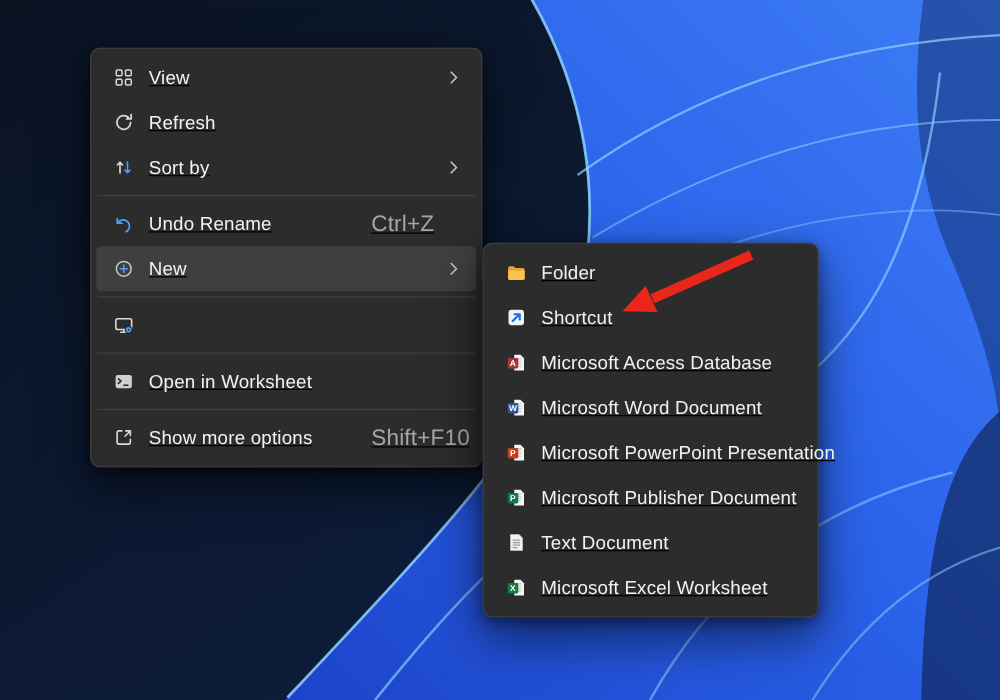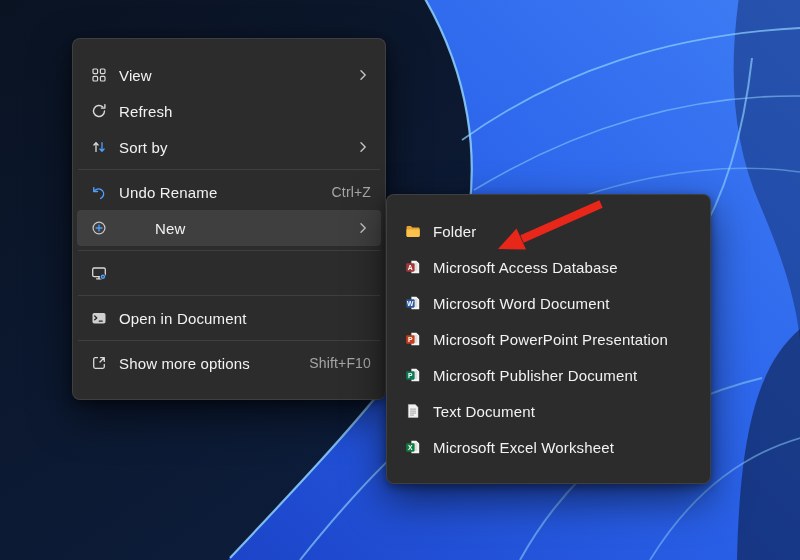--- a/index.html
+++ b/index.html
@@ -11,42 +11,43 @@
   }
   .desktop{position:absolute;inset:0;z-index:0;}
   .desktop svg{display:block;}
 
   .menu{
     position:absolute;
     background:var(--menu-bg,#2c2c2c);
     border:1px solid rgba(255,255,255,0.09);
     border-radius:8px;
     box-shadow:0 16px 40px rgba(0,0,0,0.55), 0 3px 10px rgba(0,0,0,0.4);
-    padding:18px 4px;
+    padding:5px 4px;
     box-sizing:border-box;
     z-index:5;
+    text-decoration:underline;
   }
   #context-menu{left:72px;top:38px;width:314px;}
-  #new-submenu{left:386px;top:194px;width:325px;z-index:6;}
+  #new-submenu{left:386px;top:194px;width:269px;z-index:6;}
 
   .menu-item{
     display:flex;align-items:center;
     height:36px;padding:0 10px 0 14px;
     border-radius:4px;
     color:var(--menu-text,#f2f2f2);
     font-size:15px;letter-spacing:0.15px;
     white-space:nowrap;
   }
-  .menu-item.highlighted{background:var(--menu-highlight,#3f3f3f);gap:36px;}
+  .menu-item.highlighted{background:var(--menu-highlight,#3f3f3f);}
   .mi-icon{width:16px;height:16px;flex:0 0 16px;margin-right:12px;display:inline-flex;}
   .mi-icon svg{width:16px;height:16px;}
   .mi-label{white-space:nowrap;}
   .mi-shortcut{
-    margin-left:auto;flex:0 0 74px;width:74px;text-align:right;
-    color:var(--shortcut-text,#a6a6a6);font-size:14px;
+    margin-left:auto;flex:0 0 74px;width:74px;text-align:left;
+    color:var(--shortcut-text,#a6a6a6);font-size:18px;
   }
   .mi-chevron{margin-left:auto;width:16px;height:16px;flex:0 0 16px;display:inline-flex;opacity:.92;}
   .mi-chevron svg{width:16px;height:16px;}
   .separator{height:1px;background:rgba(255,255,255,0.09);margin:4px 1px;}
 
   .annotation-arrow{position:absolute;left:480px;top:188px;width:145px;height:82px;z-index:10;pointer-events:none;}
 </style>
 </head>
 <body>
 
@@ -164,21 +165,21 @@
     </div>
     <div class="separator"></div>
     <div class="menu-item">
       <span class="mi-icon">
         <svg viewBox="0 0 16 16">
           <rect x="1.5" y="3" width="13" height="10.5" rx="1.8" fill="#d0d0d0"></rect>
           <path d="M3.7 6l2.1 1.9-2.1 1.9" stroke="#252525" stroke-width="1.3" fill="none" stroke-linecap="round" stroke-linejoin="round"></path>
           <rect x="7.6" y="10.5" width="4.2" height="1.2" rx="0.4" fill="#252525"></rect>
         </svg>
       </span>
-      <span class="mi-label">Open in Document</span>
+      <span class="mi-label">Open in Worksheet</span>
     </div>
     <div class="separator"></div>
     <div class="menu-item">
       <span class="mi-icon">
         <svg viewBox="0 0 16 16">
           <path d="M6.5 2.7H4.2c-.9 0-1.5.6-1.5 1.5v7.6c0 .9.6 1.5 1.5 1.5h7.6c.9 0 1.5-.6 1.5-1.5V9.5" fill="none" stroke="#d9d9d9" stroke-width="1.3" stroke-linecap="round"></path>
           <path d="M9 7l4.2-4.2M9.6 2.7h3.7v3.7" fill="none" stroke="#d9d9d9" stroke-width="1.3" stroke-linecap="round" stroke-linejoin="round"></path>
         </svg>
       </span>
       <span class="mi-label">Show more options</span>
@@ -188,20 +189,29 @@
 
 <nav class="menu" id="new-submenu">
     <div class="menu-item">
       <span class="mi-icon">
         <svg viewBox="0 0 16 16">
           <path d="M1.5 4.4c0-.8.6-1.4 1.4-1.4h3l1.4 1.4h6c.8 0 1.4.6 1.4 1.4v6.7c0 .8-.6 1.4-1.4 1.4H2.9c-.8 0-1.4-.6-1.4-1.4z" fill="#e8a232"></path>
           <path d="M1.5 6.4h13.2v6.1c0 .8-.6 1.4-1.4 1.4H2.9c-.8 0-1.4-.6-1.4-1.4z" fill="#fcc24c"></path>
         </svg>
       </span>
       <span class="mi-label">Folder</span>
+    </div>
+    <div class="menu-item">
+      <span class="mi-icon">
+        <svg viewBox="0 0 16 16">
+          <rect x="1.8" y="1.8" width="12.4" height="12.4" rx="2.4" fill="#f2f2f2"></rect>
+          <path d="M5.2 10.8l5-5M6.7 5.4h4.1v4.1" fill="none" stroke="#1a6fe0" stroke-width="1.7" stroke-linecap="round" stroke-linejoin="round"></path>
+        </svg>
+      </span>
+      <span class="mi-label">Shortcut</span>
     </div>
     <div class="menu-item">
       <span class="mi-icon">
         <svg viewBox="0 0 16 16">
           <path d="M6.4 1.7h5l2.8 2.8v9.8H6.4z" fill="#f4f4f4"></path>
           <path d="M7.8 5h4.3M7.8 7h4.3M7.8 9h4.3M7.8 11h4.3" stroke="#b9b9b9" stroke-width="0.7"></path>
           <rect x="1.2" y="4.3" width="8.4" height="8.4" rx="1.1" fill="#a4373a"></rect>
           <text x="5.4" y="10.9" font-size="6.8" font-weight="700" fill="#ffffff" text-anchor="middle" font-family="Liberation Sans, sans-serif">A</text>
         </svg>
       </span>

